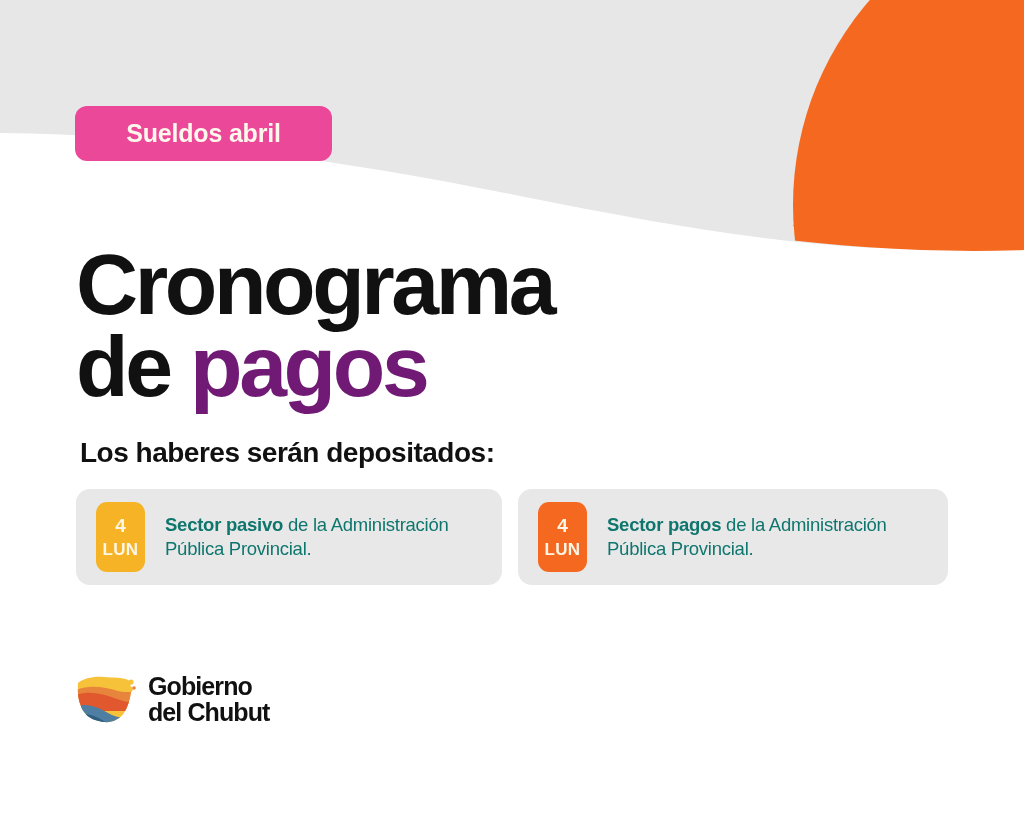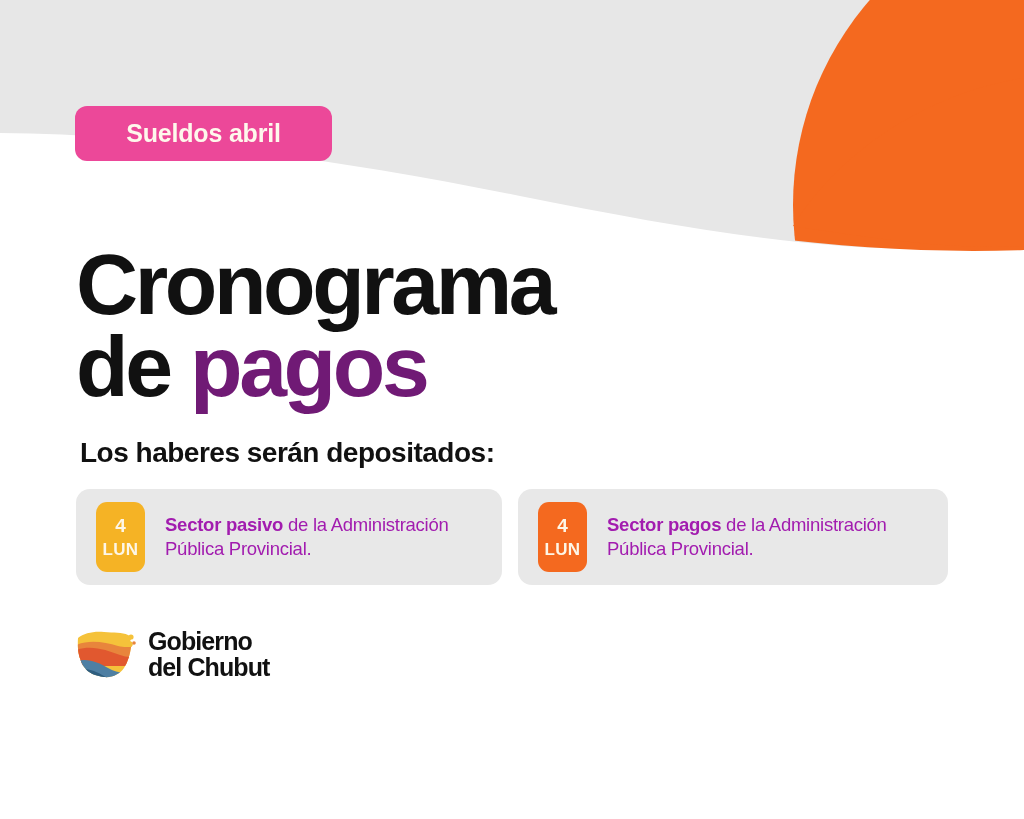--- a/index.html
+++ b/index.html
@@ -128,30 +128,30 @@
   .date-dow {
     font-size: 17px;
     font-weight: bold;
     letter-spacing: 0.3px;
   }
 
   .card-text {
     margin-left: 20px;
     font-size: 18.5px;
     line-height: 1.28;
-    color: #a21caf;
+    color: #0f766e;
     letter-spacing: -0.25px;
   }
   .card-text b { font-weight: bold; }
 
   
   .logo {
     position: absolute;
     left: 74px;
-    top: 626px;
+    top: 671px;
     display: flex;
     align-items: center;
   }
   .logo-mark {
     width: 64px;
     height: 56px;
     flex: 0 0 auto;
   }
   .logo-text {
     margin-left: 10px;

